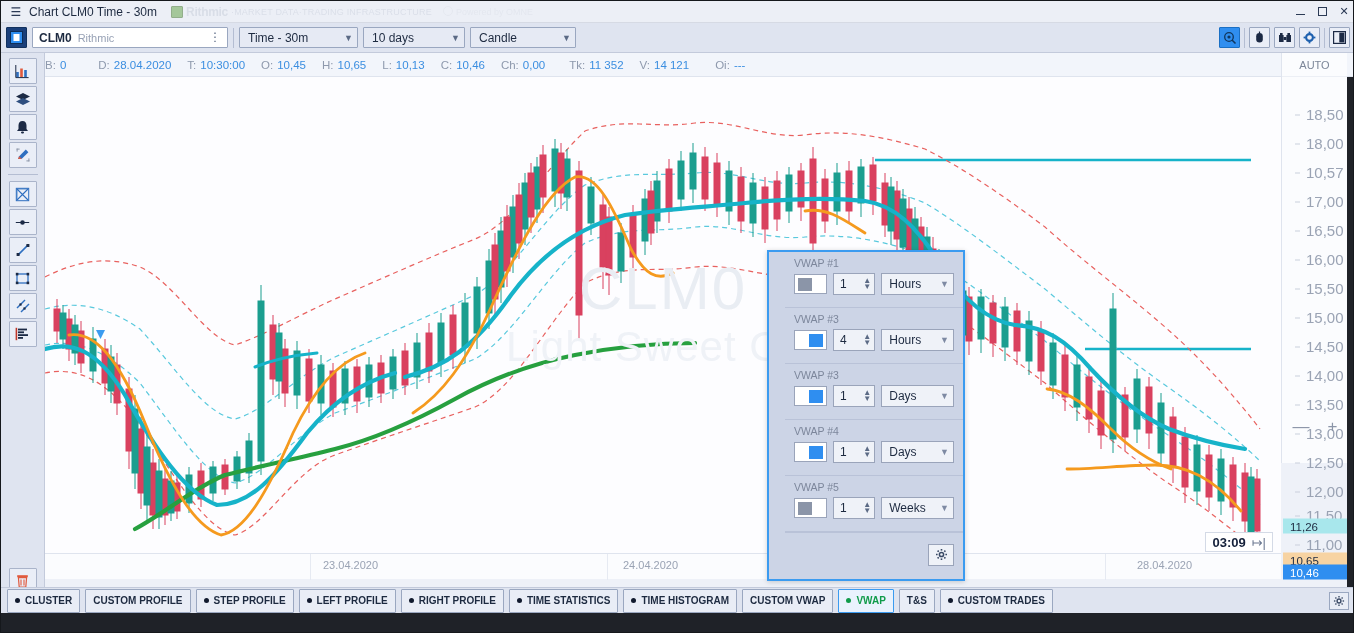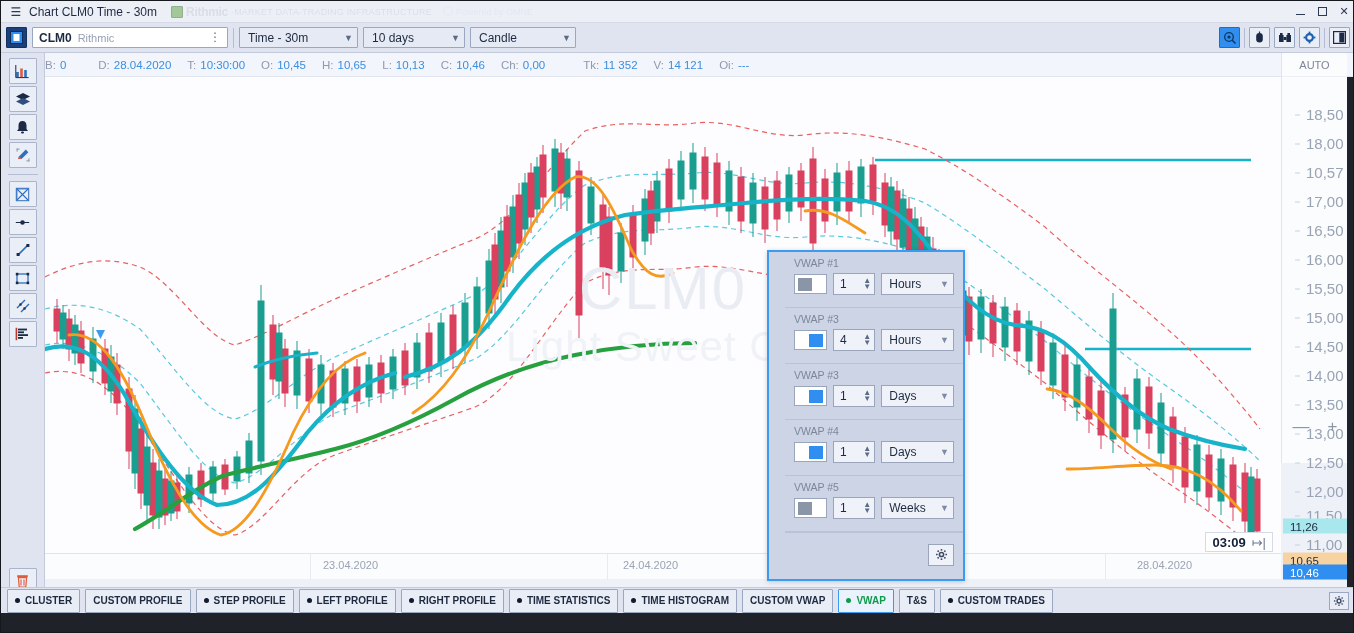--- a/index.html
+++ b/index.html
@@ -371,29 +371,29 @@
         <span class="ib-v">10,13</span>
       </div>
     <div class="ib-item">
         <span class="ib-k">C:</span>
         <span class="ib-v">10,46</span>
       </div>
     <div class="ib-item">
         <span class="ib-k">Ch:</span>
         <span class="ib-v">0,00</span>
       </div>
-    <div class="ib-item" style="margin-left:22px">
+    <div class="ib-item" style="margin-left:8px">
         <span class="ib-k">Tk:</span>
         <span class="ib-v">11 352</span>
       </div>
     <div class="ib-item">
         <span class="ib-k">V:</span>
         <span class="ib-v">14 121</span>
       </div>
-    <div class="ib-item" style="margin-left:0">
+    <div class="ib-item" style="margin-left:10px">
         <span class="ib-k">Oi:</span>
         <span class="ib-v">---</span>
       </div>
   </div>
 
   <div class="rail">
     <div class="rbtn">
       <svg width="15" height="15" viewBox="0 0 15 15">
           <rect x="1.2" y="8" width="2.6" height="5" fill="#2f6fc0"></rect>
           <rect x="5.2" y="4.5" width="2.6" height="8.5" fill="#e05a3e"></rect>

